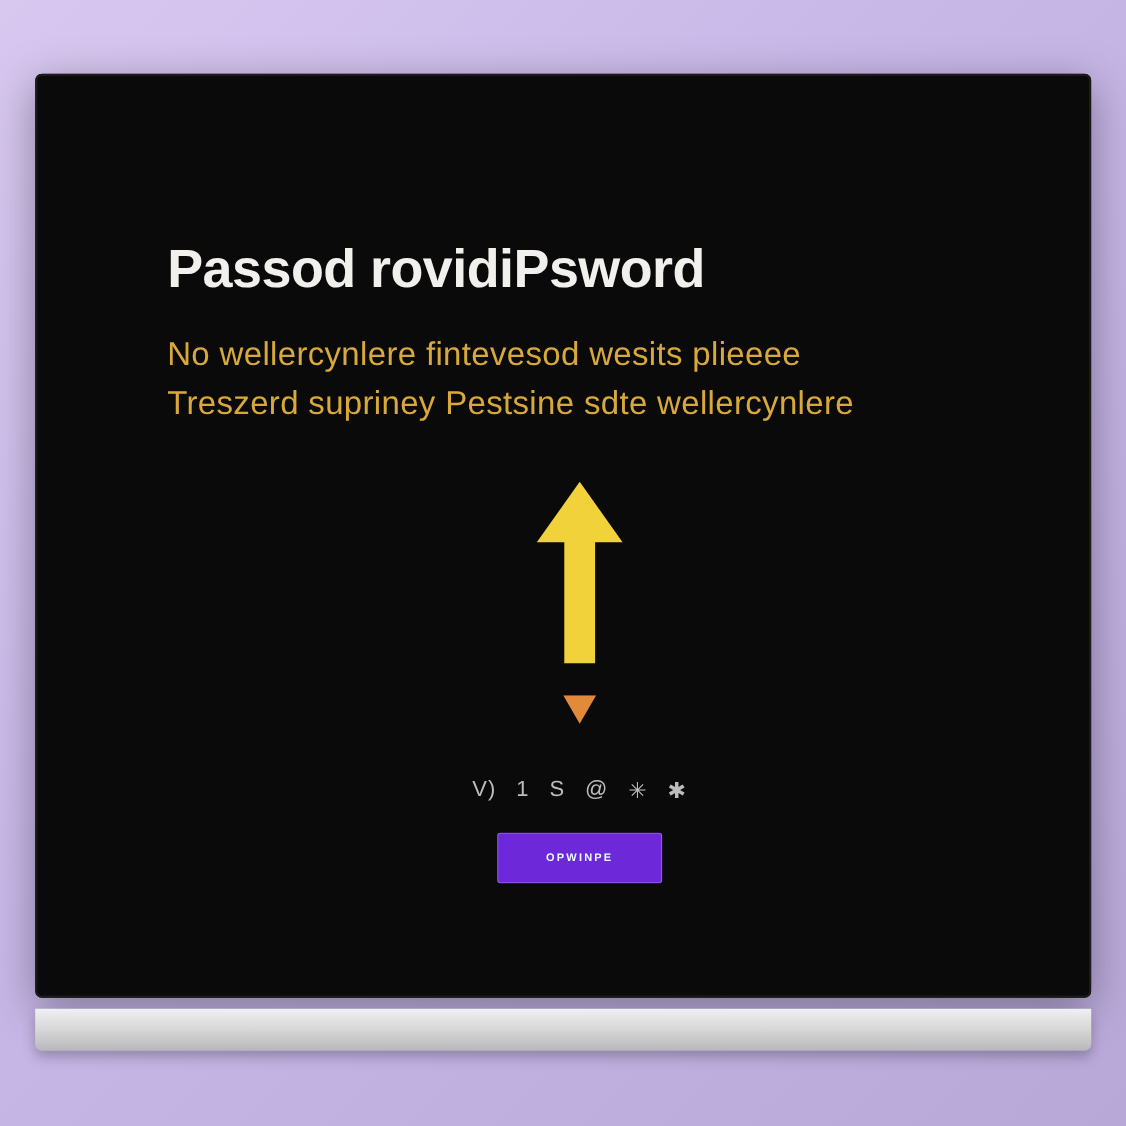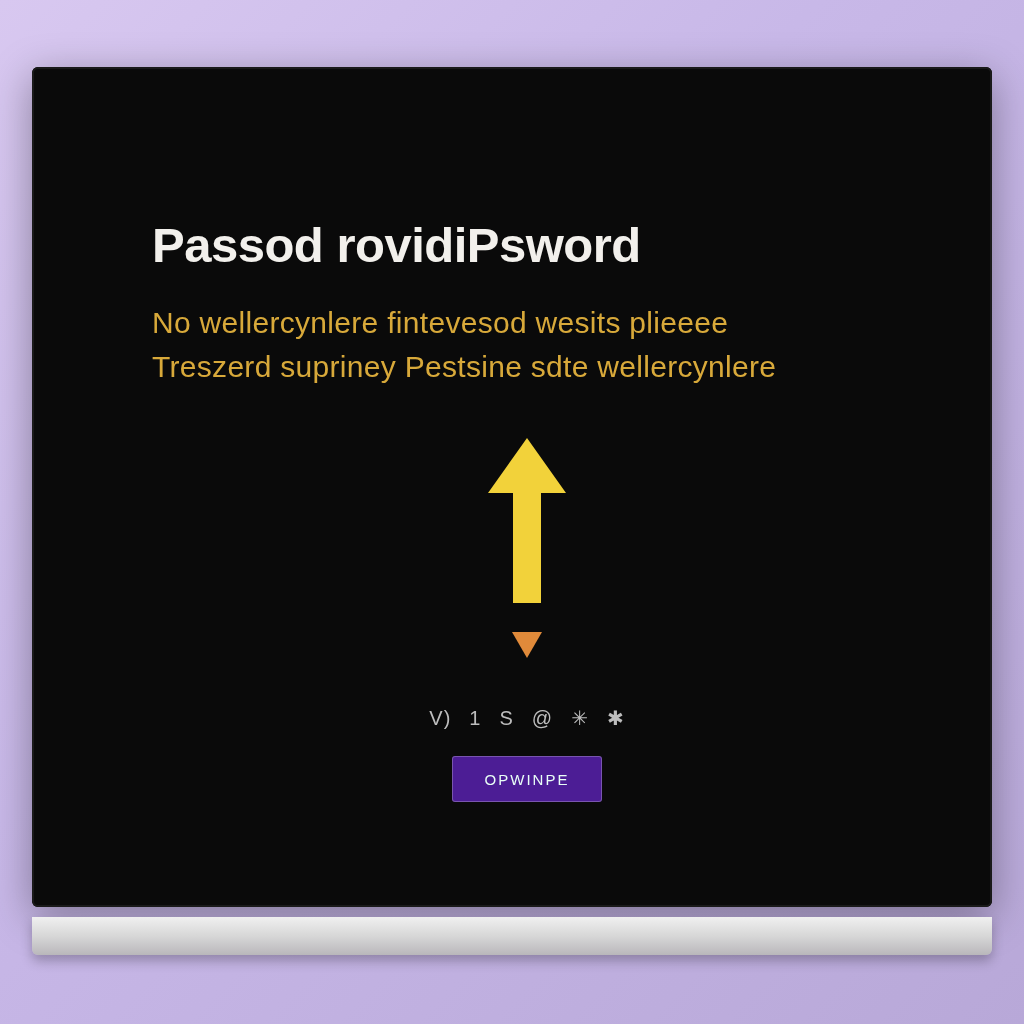--- a/index.html
+++ b/index.html
@@ -83,26 +83,26 @@
     font-weight: 400;
   }
   .code-row .sym {
     color: #bdbdbd;
     font-size: 20px;
   }
   .btn {
     margin: 26px auto 0 auto;
     width: 150px;
     height: 46px;
-    background: #4c1d95;
+    background: #6d28d9;
     border: none;
     border-radius: 3px;
     color: #e9fff7;
-    font-size: 15px;
-    font-weight: 400;
+    font-size: 10px;
+    font-weight: 700;
     letter-spacing: 2px;
     display: flex;
     align-items: center;
     justify-content: center;
     cursor: pointer;
     box-shadow: inset 0 0 0 1px rgba(255,255,255,0.25);
     font-family: Arial, Helvetica, sans-serif;
   }
 </style>
 </head>

